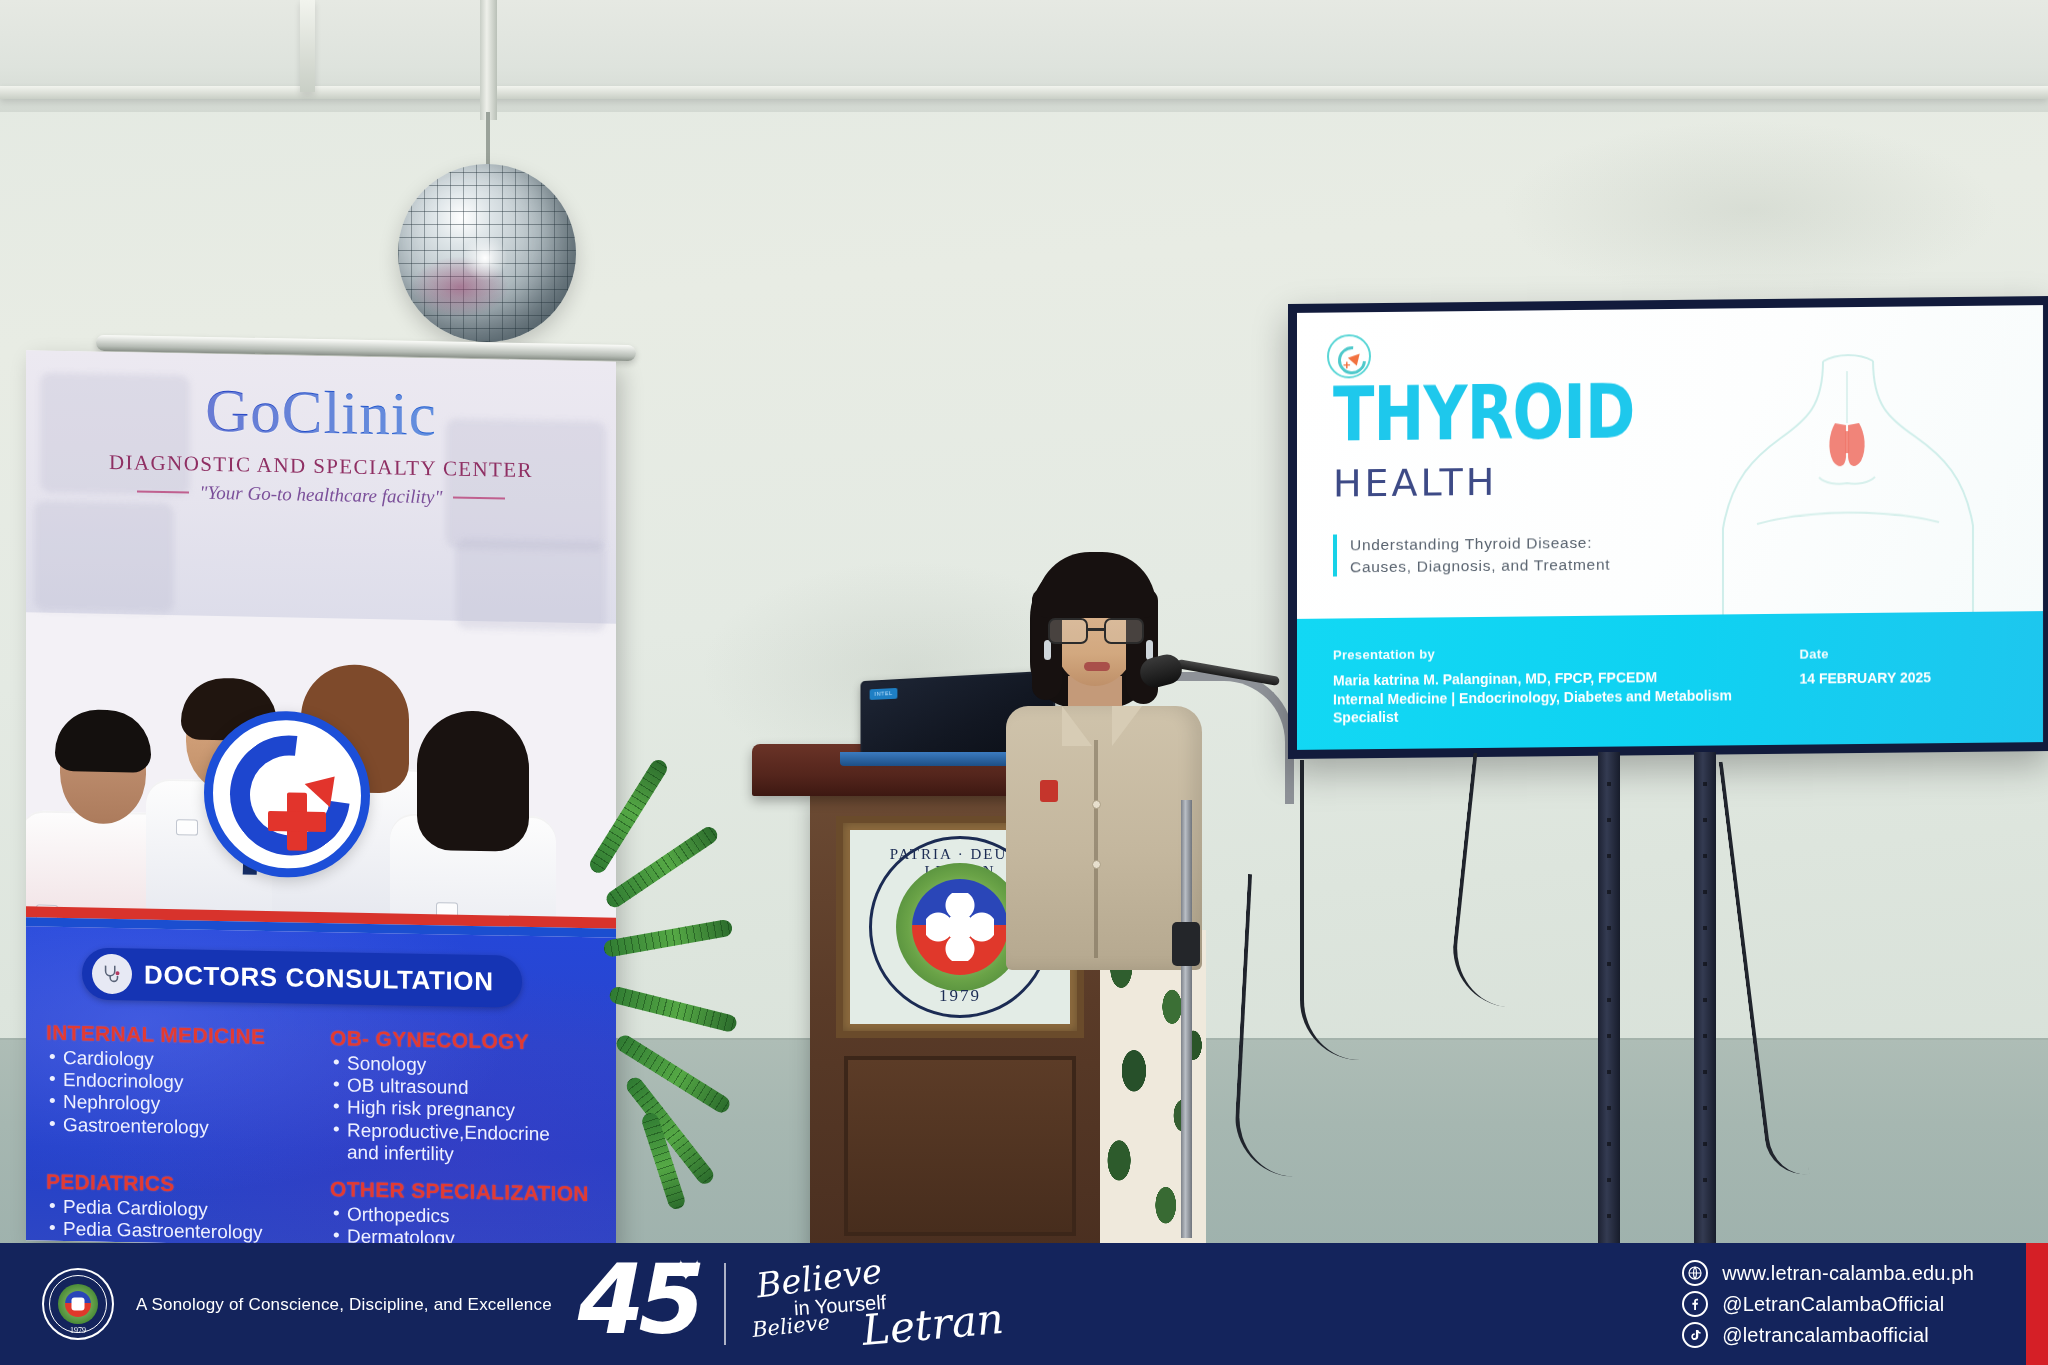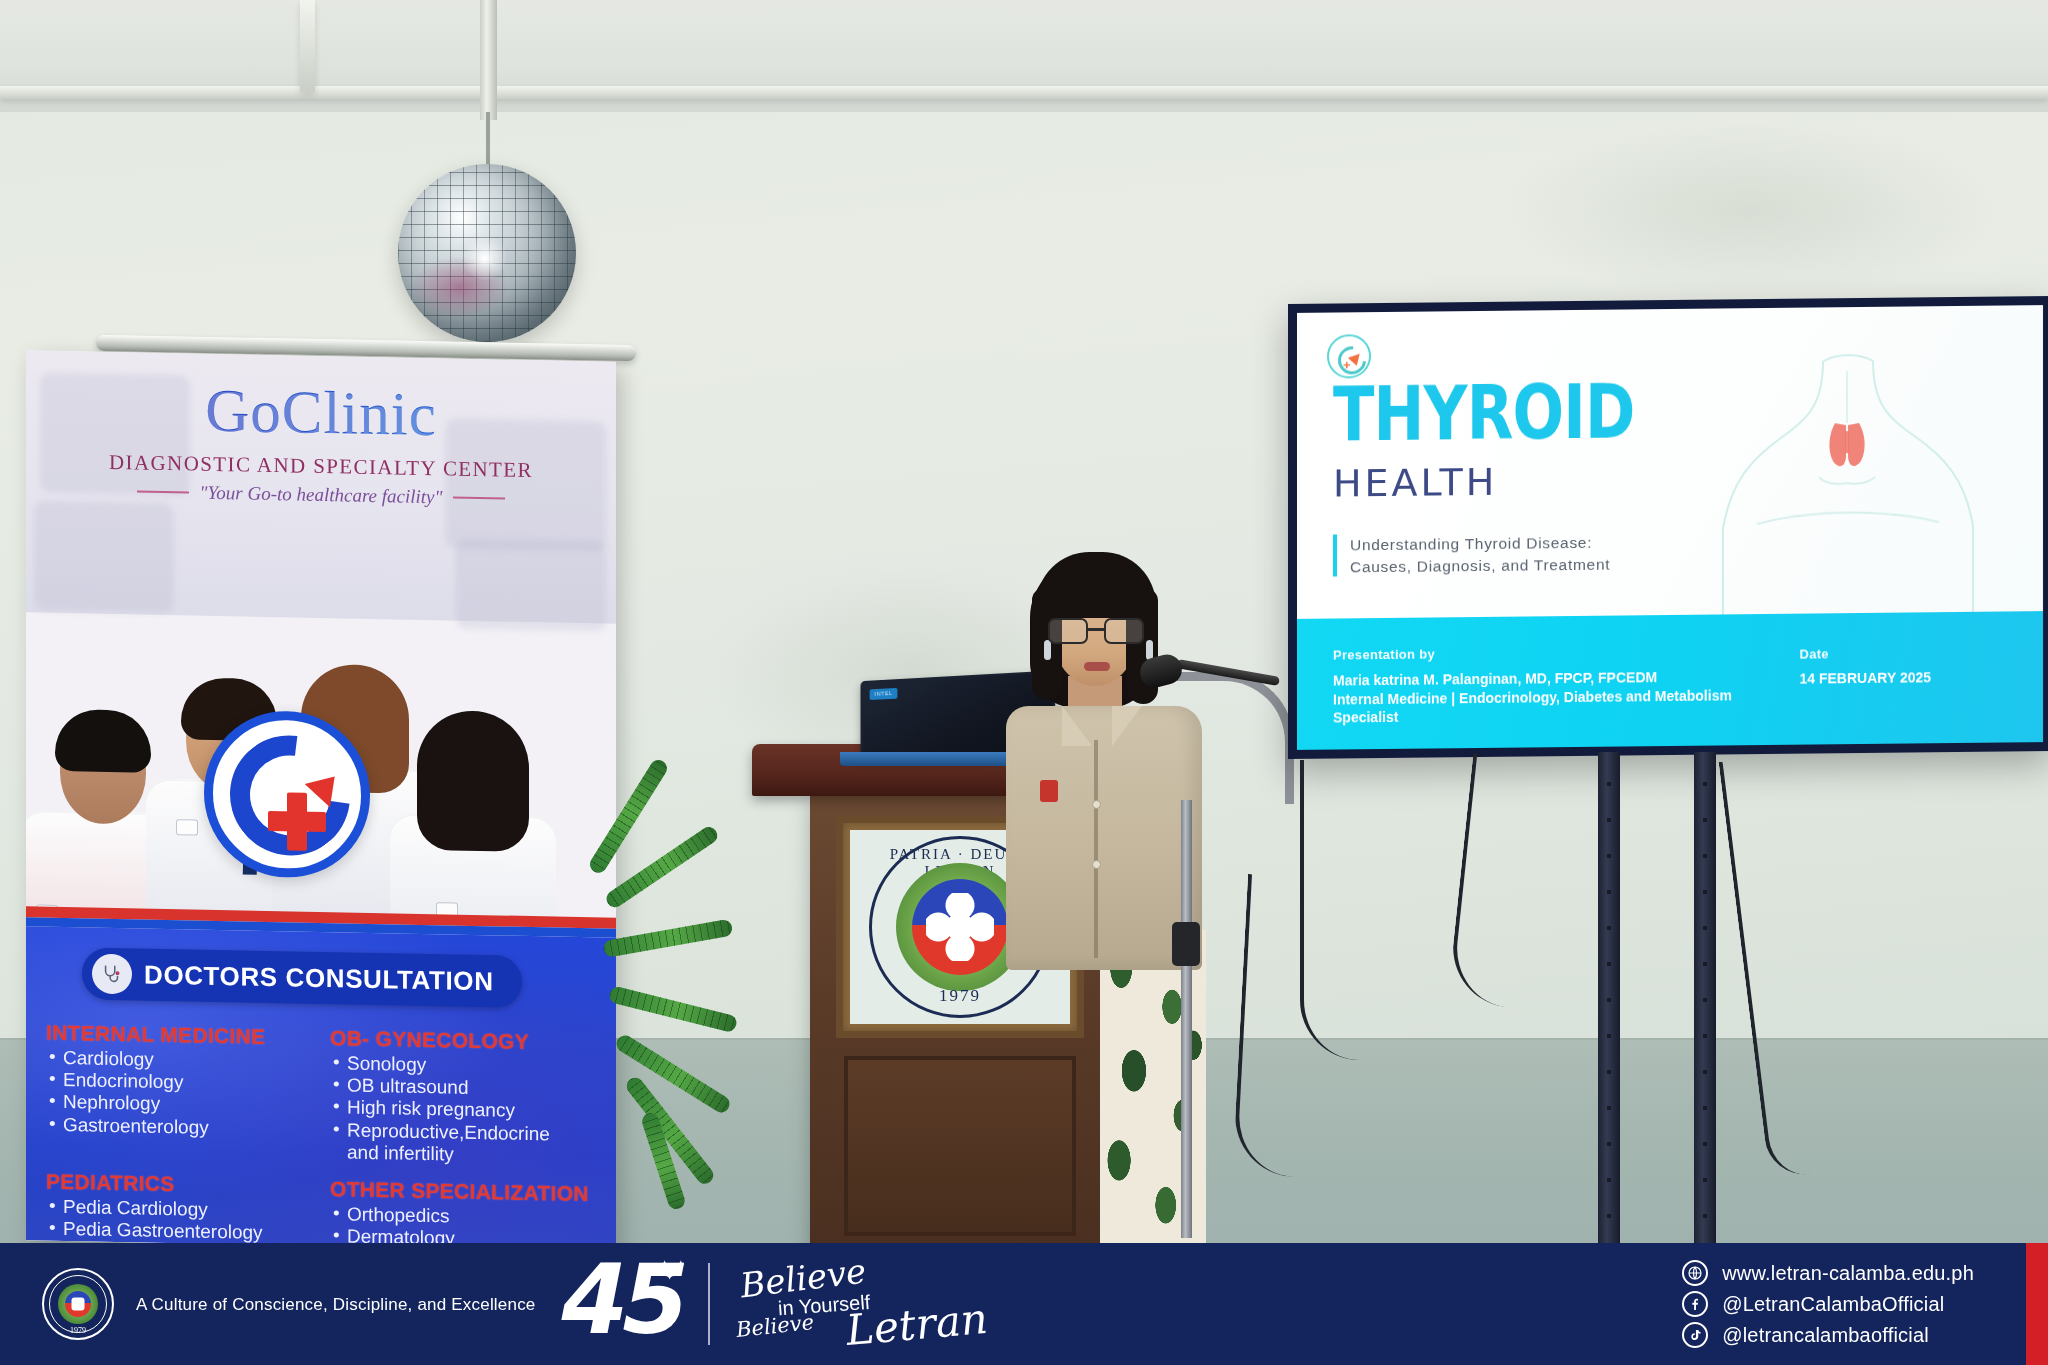--- a/index.html
+++ b/index.html
@@ -927,21 +927,21 @@
   <div class="footer">
     <div class="f-seal">
       <div class="f-seal-ring"></div>
       <div class="f-seal-core">
         <div class="f-seal-shield"></div>
       </div>
       <div class="f-seal-year">1979</div>
     </div>
 
     <div class="f-brand">
-      <div class="f-brand-tag">A Culture of Conscience, Discipline, and Excellence</div>
+      <div class="f-brand-tag">A Sonology of Conscience, Discipline, and Excellence</div>
     </div>
 
     <div class="f-45">
       <span class="f-45-text">45</span>
       <span class="f-45-stars">✦&nbsp;✦<br>&nbsp;✦</span>
     </div>
 
     <div class="f-vline"></div>
 
     <div class="f-believe">

